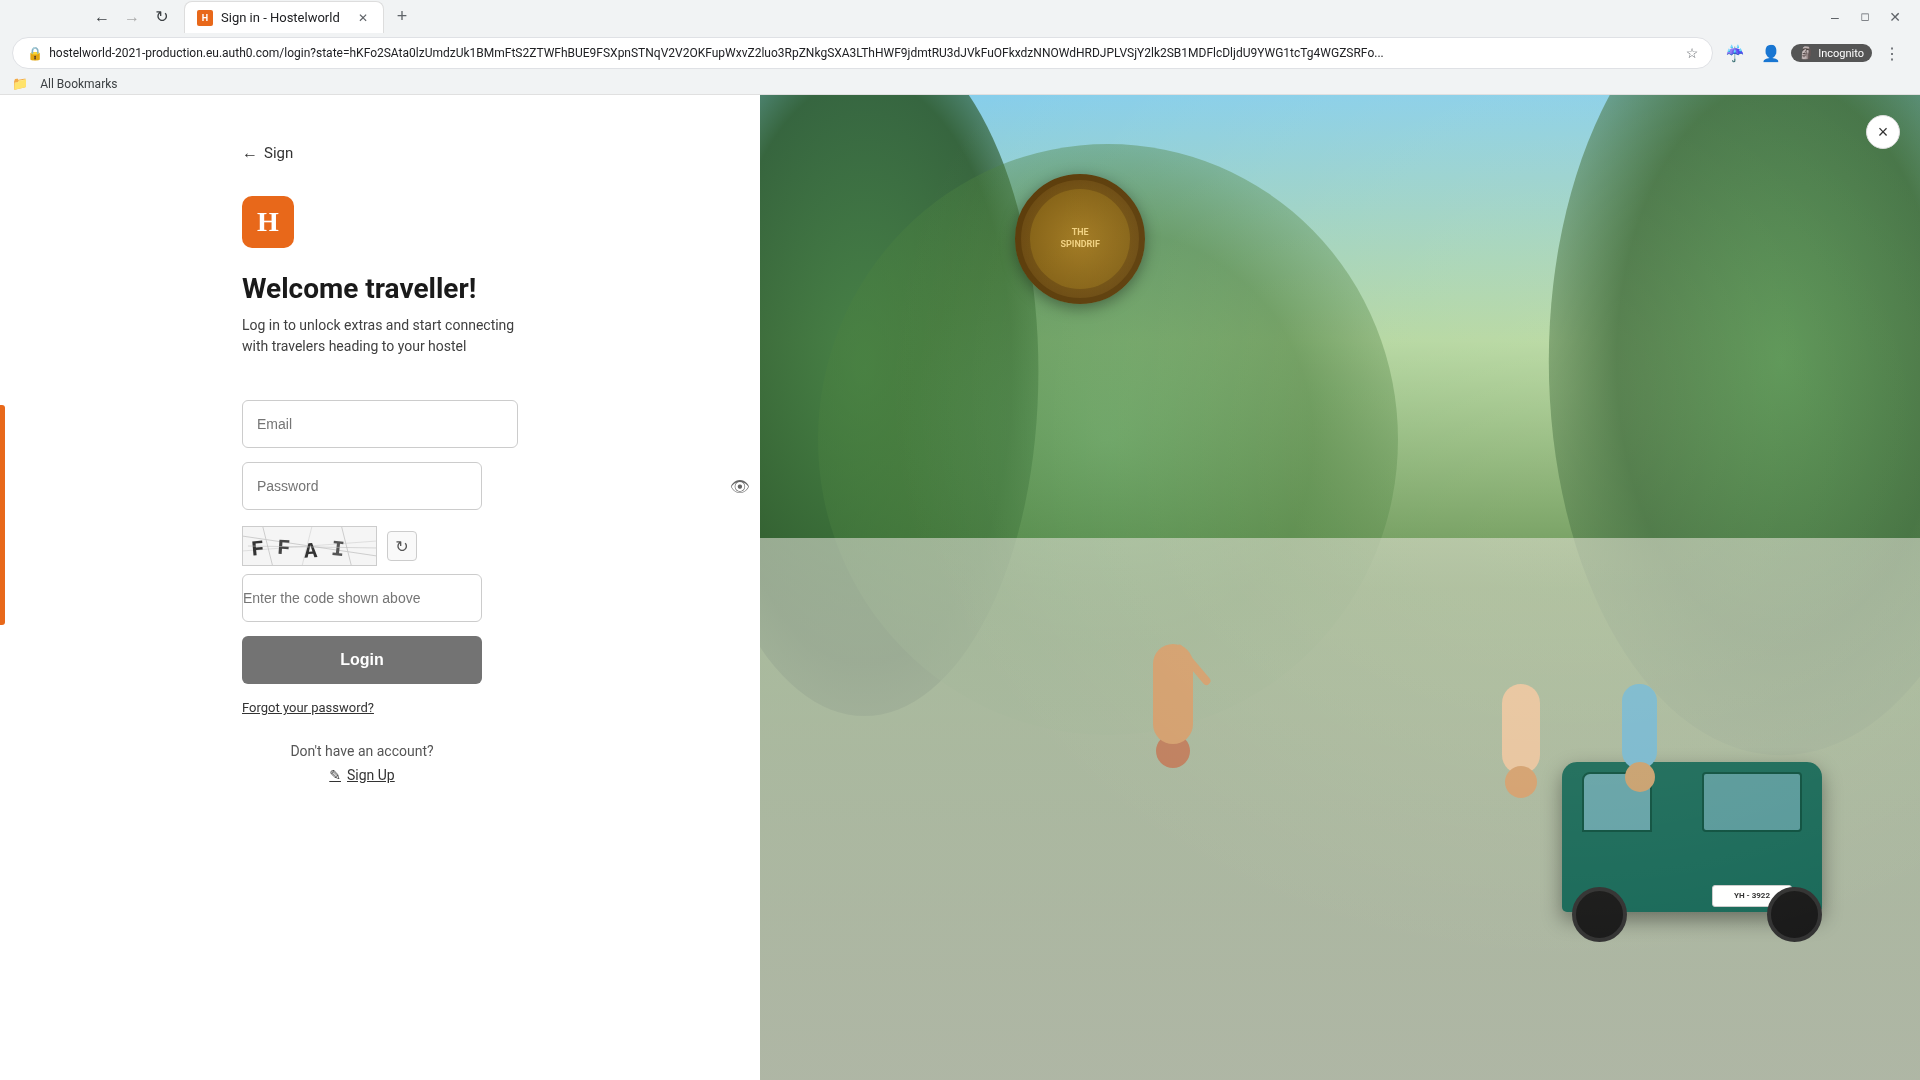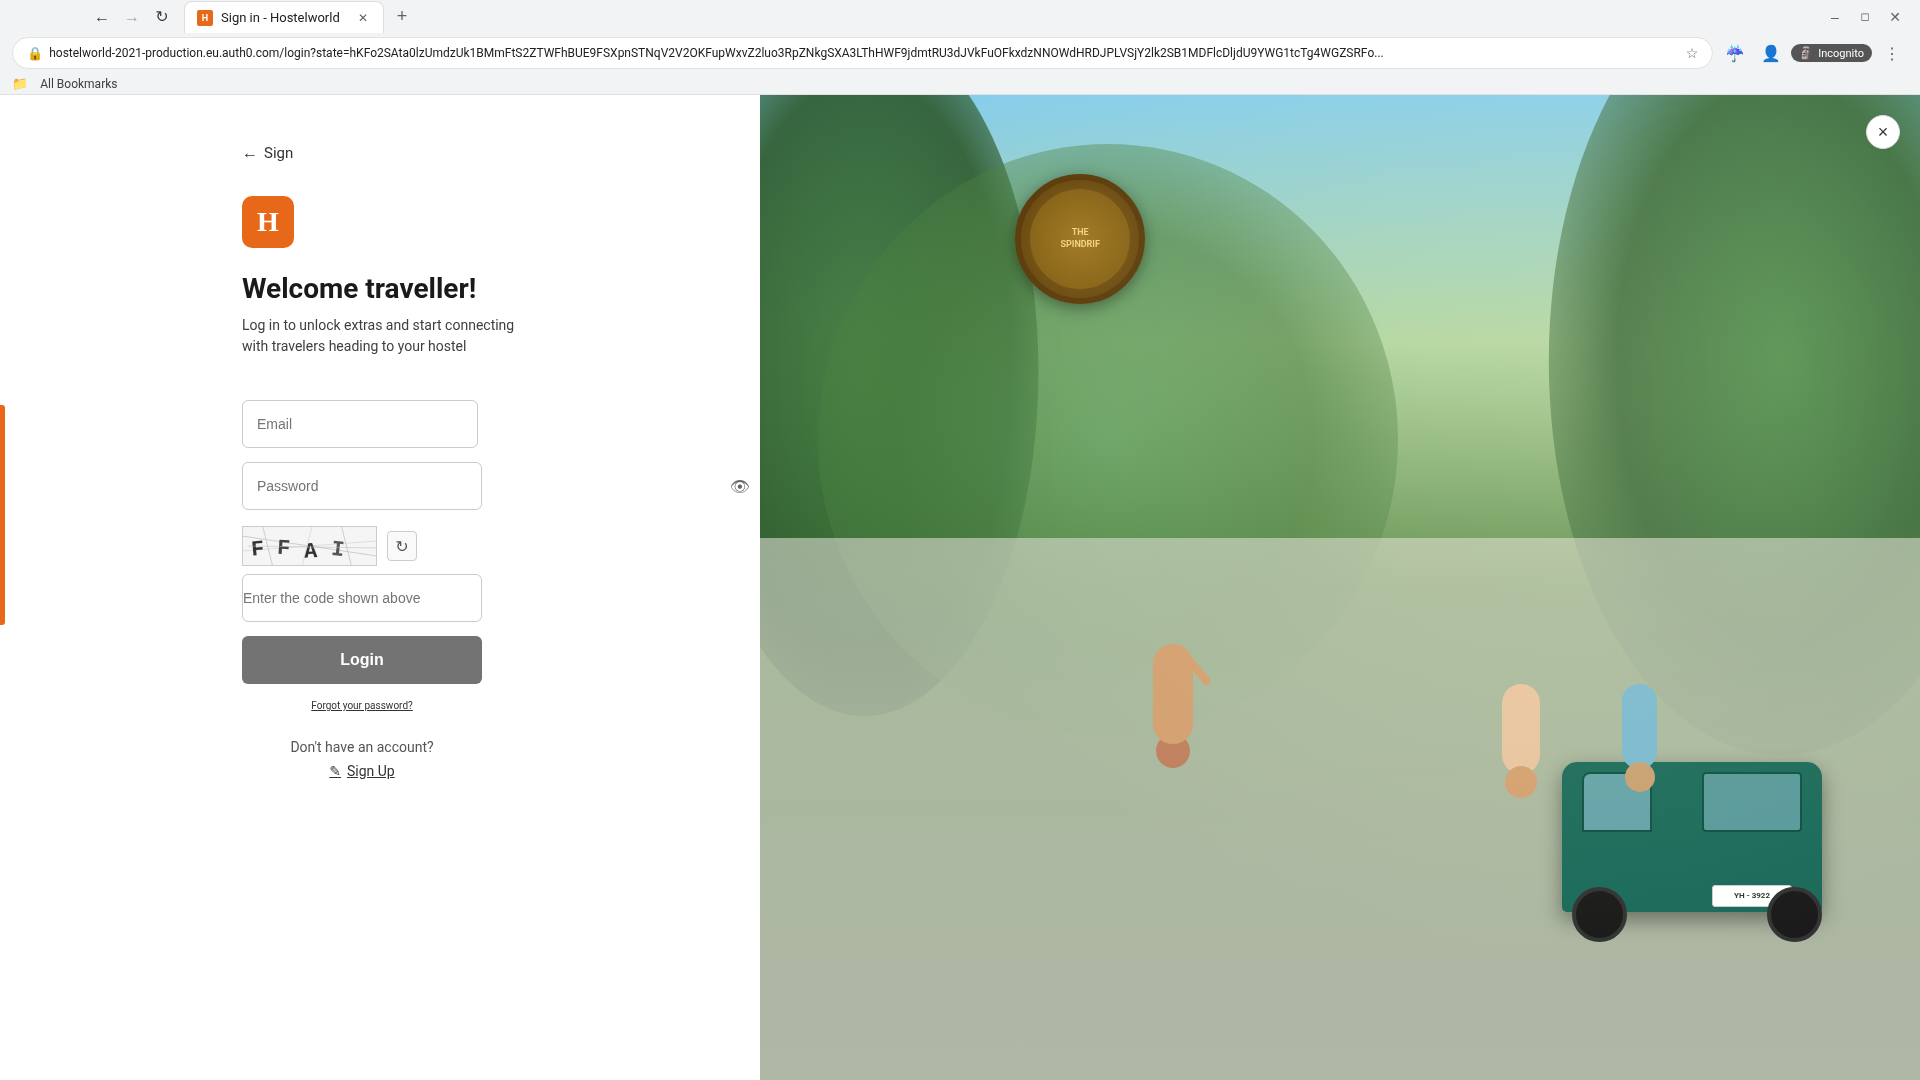--- a/index.html
+++ b/index.html
@@ -84,21 +84,21 @@
 
     <div style="width:52px;height:52px;background:#e8681a;border-radius:10px;display:flex;align-items:center;justify-content:center;margin-bottom:24px;">
       <span style="color:white;font-size:28px;font-weight:bold;font-family:Georgia,serif;">H</span>
     </div>
 
     <h1 style="font-size:28px;font-weight:700;color:#1a1a1a;margin-bottom:10px;">Welcome traveller!</h1>
 
     <p style="font-size:14px;color:#404040;line-height:1.5;margin-bottom:43px;max-width:280px;">Log in to unlock extras and start connecting with travelers heading to your hostel</p>
 
     <div style="margin-bottom:14px;position:relative;">
-      <input type="email" style="width: 236px; height: 48px; border: 1px solid rgb(204, 204, 204); border-radius: 6px; padding: 0px 14px; font-size: 14px; color: rgb(51, 51, 51); outline: none; background: rgb(255, 255, 255); display: block;" placeholder="Email">
+      <input type="email" style="width: 276px; height: 48px; border: 1px solid rgb(204, 204, 204); border-radius: 6px; padding: 0px 14px; font-size: 14px; color: rgb(51, 51, 51); outline: none; background: rgb(255, 255, 255); display: block;" placeholder="Email">
     </div>
 
     <div style="margin-bottom:16px;position:relative;">
       <input type="password" style="width: 240px; height: 48px; border: 1px solid rgb(204, 204, 204); border-radius: 6px; padding: 0px 40px 0px 14px; font-size: 14px; color: rgb(51, 51, 51); outline: none; background: rgb(255, 255, 255); display: block;" placeholder="Password">
       <button style="position:absolute;right:10px;top:50%;transform:translateY(-50%);background:none;border:none;cursor:pointer;color:#666;font-size:16px;">
         👁
       </button>
     </div>
 
     <div style="margin-bottom:14px;">
@@ -125,21 +125,21 @@
         <button style="width:30px;height:30px;border:1px solid #ccc;border-radius:4px;background:#f9f9f9;cursor:pointer;display:flex;align-items:center;justify-content:center;font-size:16px;color:#555;">
           ↻
         </button>
       </div>
 
       <input type="text" style="width: 240px; height: 48px; border: 1px solid rgb(204, 204, 204); border-radius: 6px; padding: 0px 0; font-size: 14px; color: rgb(51, 51, 51); outline: none; background: rgb(255, 255, 255); display: block;" placeholder="Enter the code shown above">
     </div>
 
     <button style="width:240px;height:48px;background:#737373;color:white;border:none;border-radius:6px;font-size:16px;font-weight:600;cursor:pointer;margin-bottom:16px;display:block;">Login</button>
 
-    <a style="display:block;text-align:center;color:#333;font-size:10px;text-decoration:underline;cursor:pointer;margin-bottom:28px;width:240px;">Forgot your password?</a>
+    <a style="display:block;color:#333;font-size:13px;text-decoration:underline;cursor:pointer;margin-bottom:28px;width:240px;">Forgot your password?</a>
 
     <p style="text-align:center;font-size:14px;color:#555;margin-bottom:8px;width:240px;">Don't have an account?</p>
 
     <a style="display:flex;align-items:center;justify-content:center;gap:6px;color:#333;font-size:14px;text-decoration:underline;cursor:pointer;width:240px;">
       <span style="font-size:14px;">✎</span>
       <span>Sign Up</span>
     </a>
   </div>
 
   <div style="flex:1;position:relative;overflow:hidden;background:#2d5a3d;">

